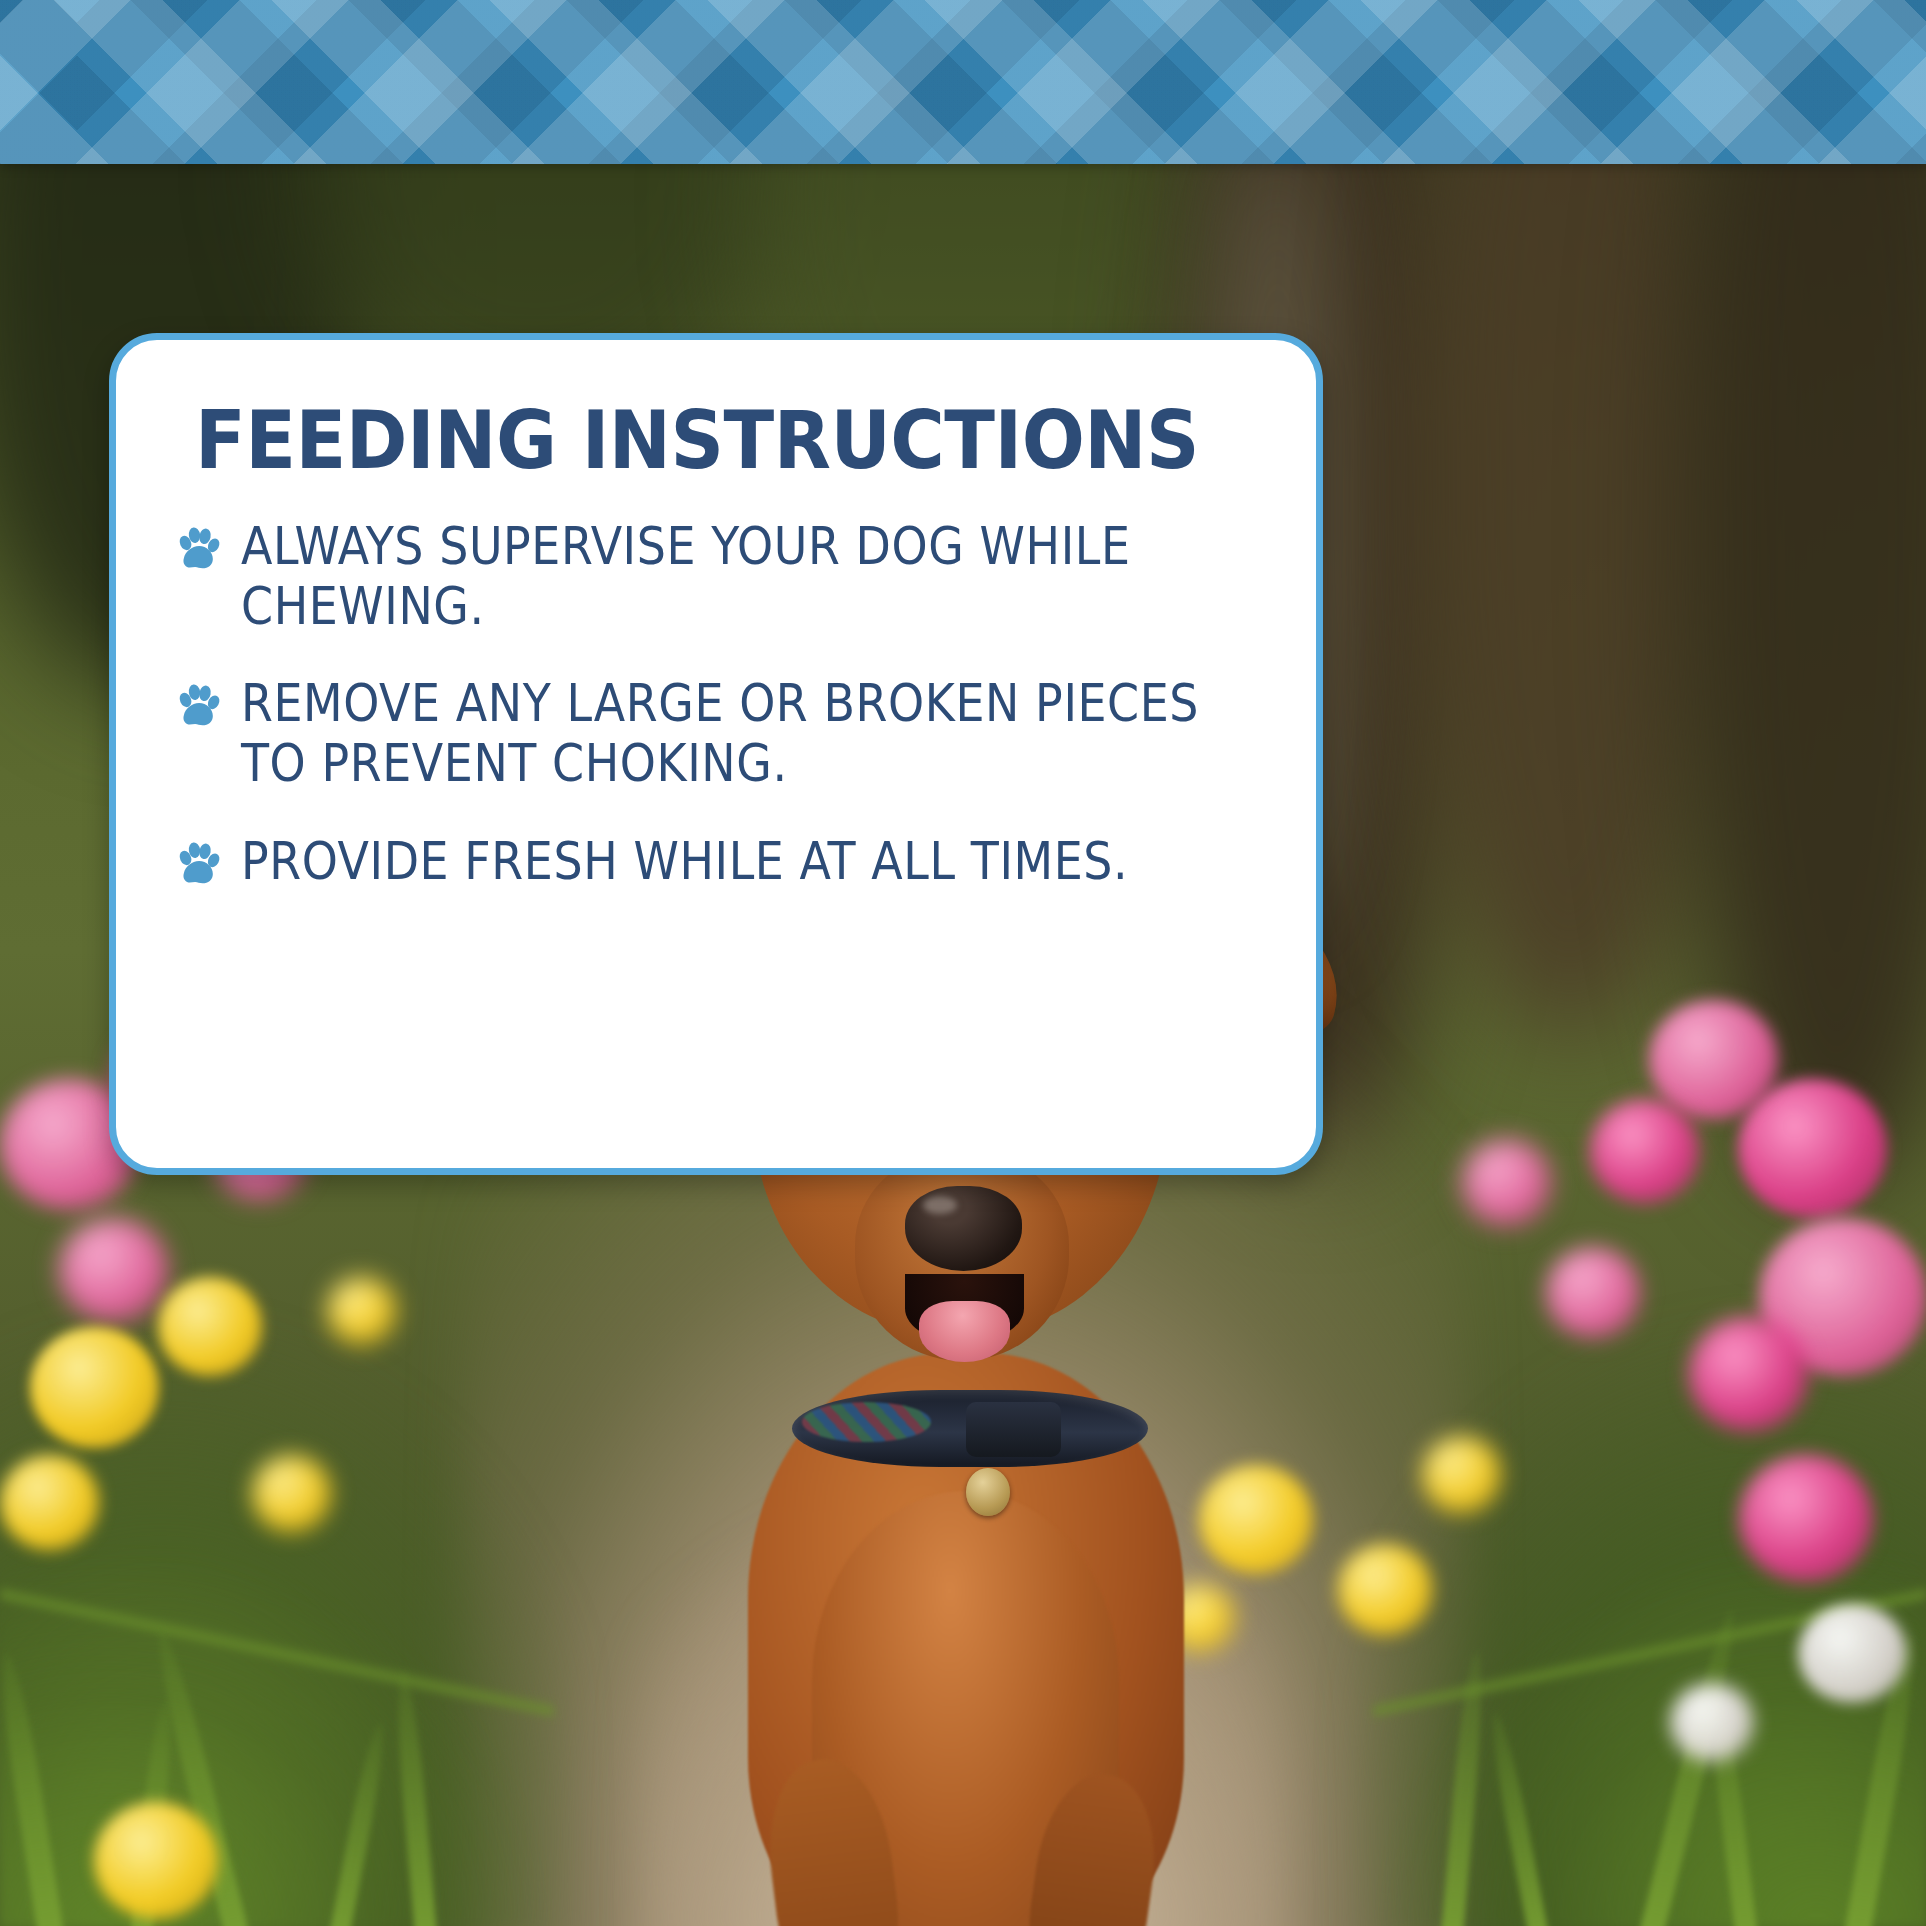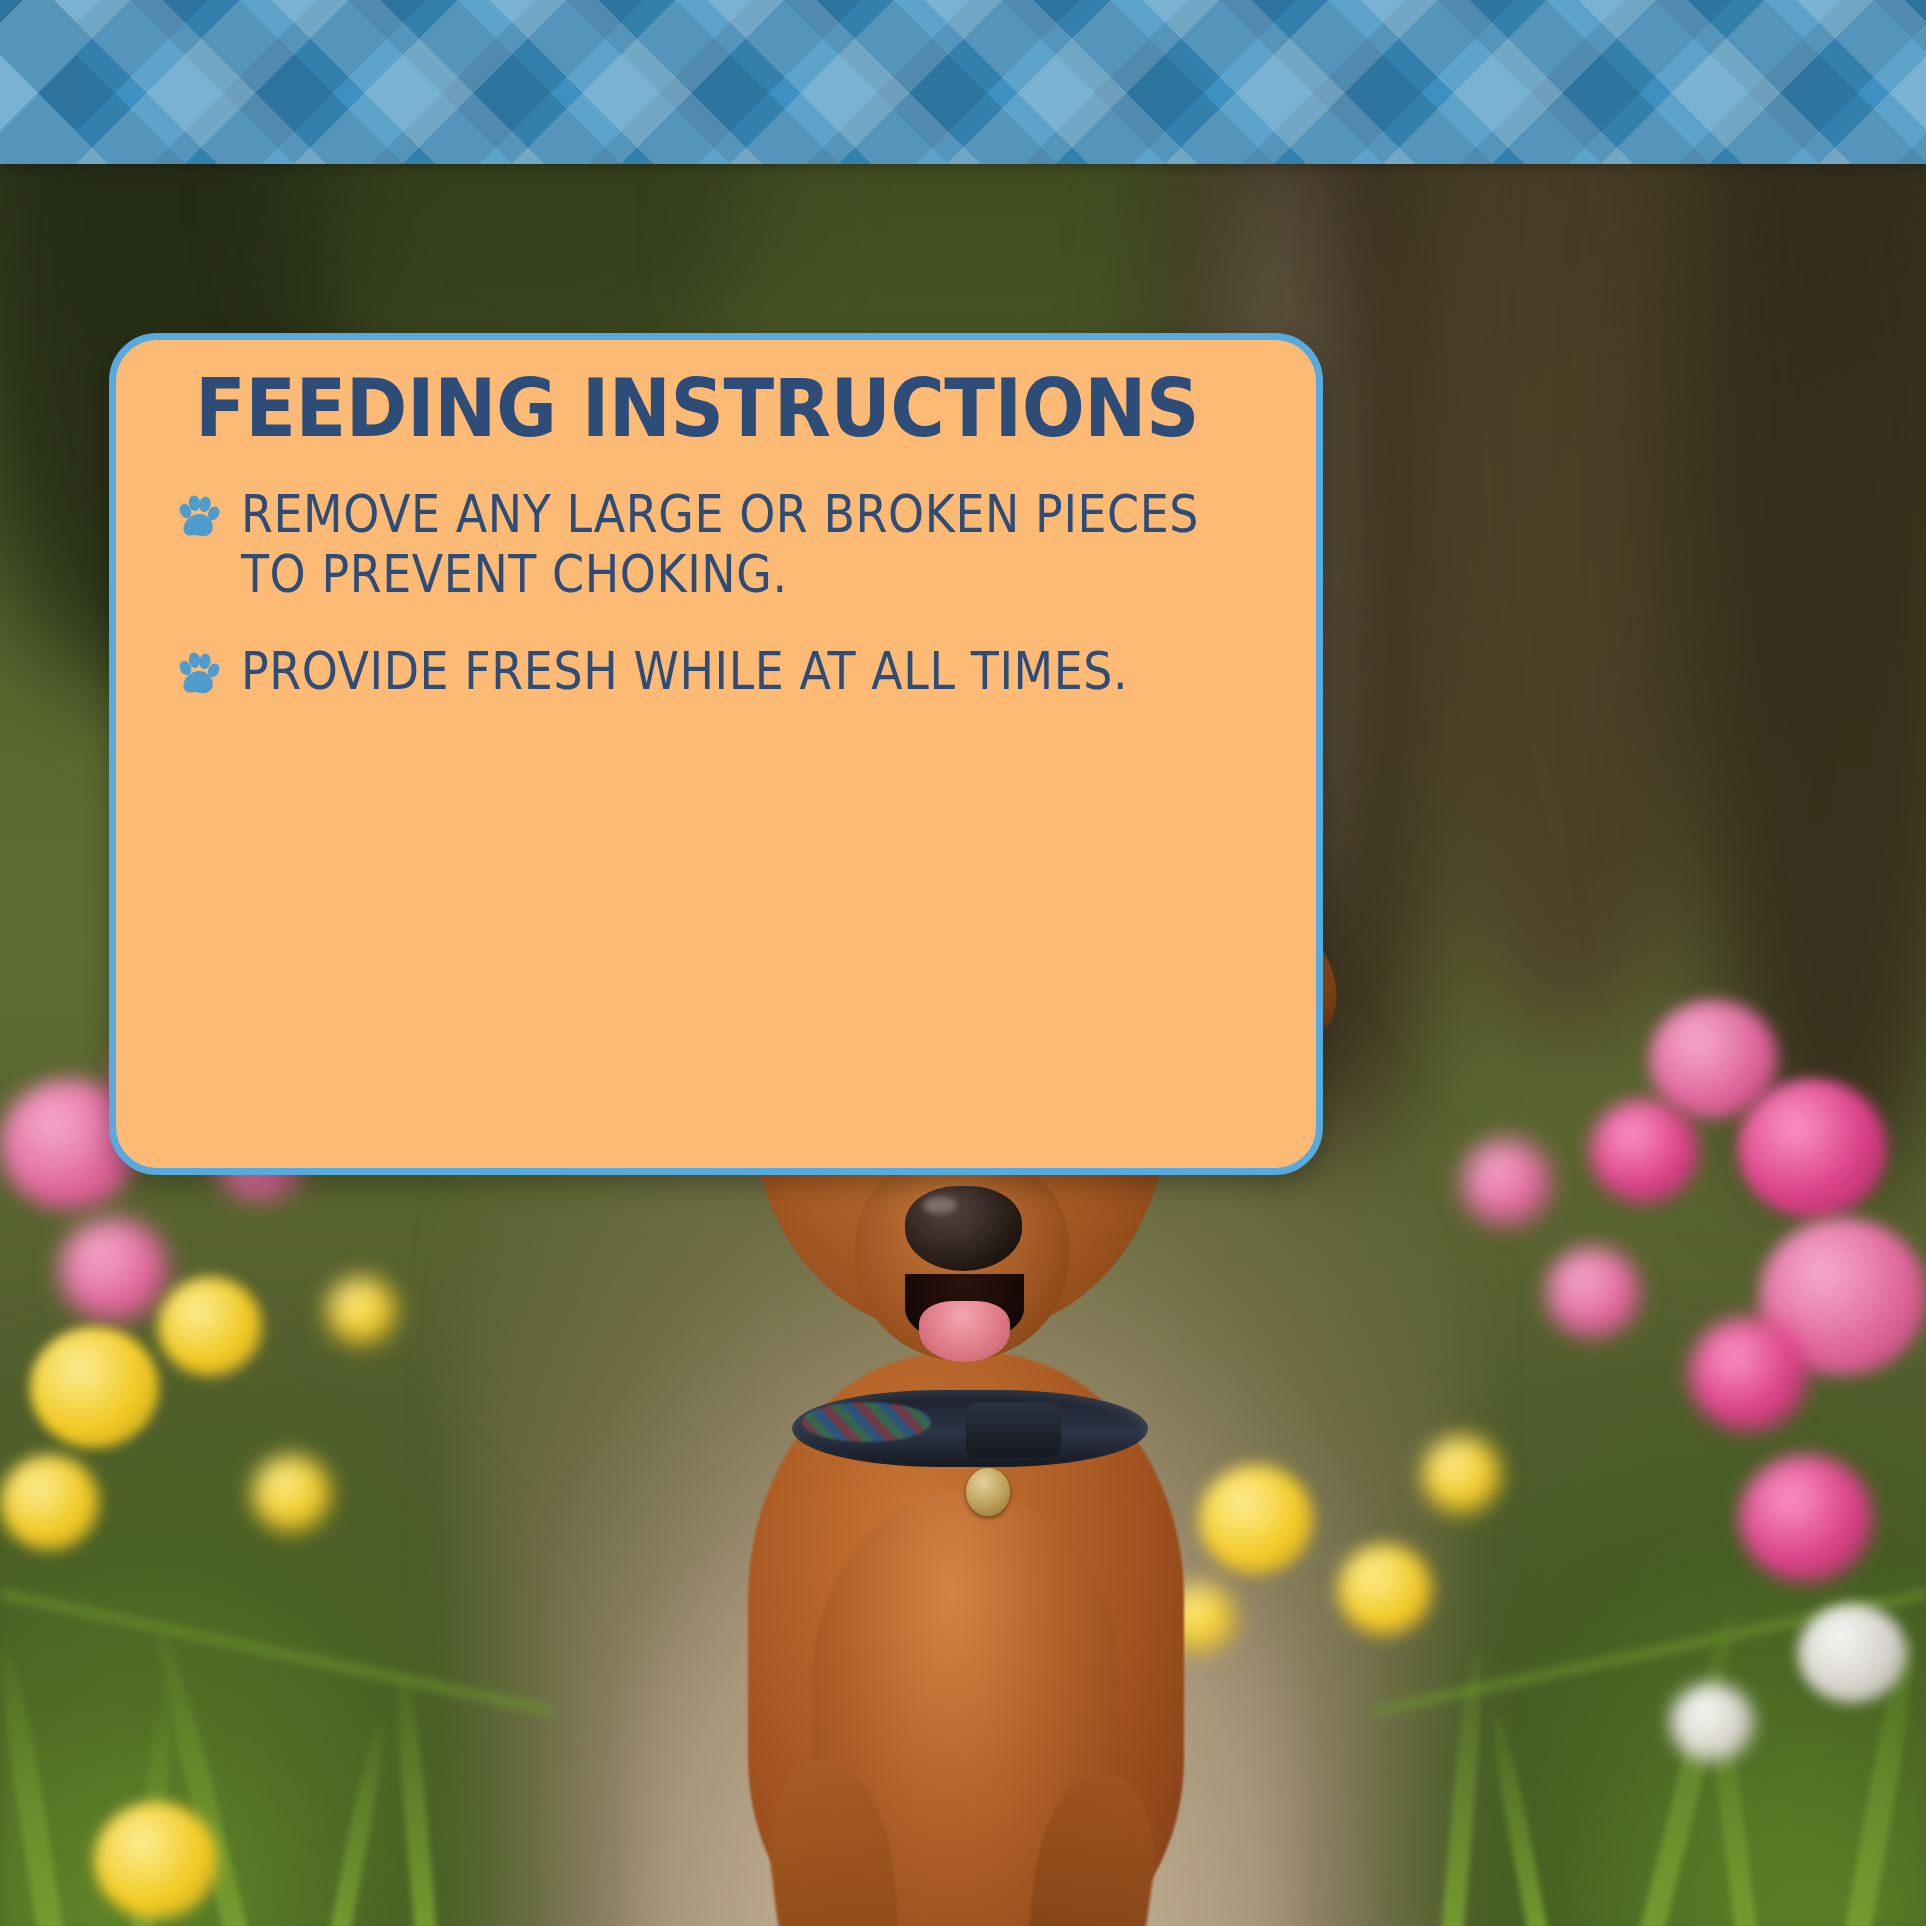--- a/index.html
+++ b/index.html
@@ -100,25 +100,25 @@
          rgba(18,72,108,.22) 0 77px, rgba(0,0,0,0) 77px 154px),
       repeating-linear-gradient(-45deg,
          rgba(18,72,108,.22) 0 77px, rgba(0,0,0,0) 77px 154px);
     background-position:0 0, 0 0, 77px 0, 77px 0;
     box-shadow:0 3px 10px rgba(0,0,0,.25);
   }
 
   
   .card{
     position:absolute;left:109px;top:333px;width:1214px;height:842px;
-    background:#fdba74;
+    background:#ffffff;
     border:7px solid #56aadd;
     border-radius:48px;
     box-shadow:0 10px 26px rgba(0,0,0,.28);
-    padding:28px 57px 10px 57px;
+    padding:60px 57px 10px 57px;
     overflow:hidden;
   }
   .card-title{
     font-family:"DejaVu Sans Condensed","Liberation Sans Narrow","Liberation Sans",sans-serif;
     font-weight:bold;
     font-size:81px;
     line-height:1.0;
     letter-spacing:-0.5px;
     color:#2d4c77;
     margin:0 0 36px 22px;
@@ -281,20 +281,34 @@
   </div>
 
   <div class="plaid"></div>
 
   <div class="card">
 
     <h1 class="card-title">FEEDING INSTRUCTIONS</h1>
 
     <ul class="bullets">
 
+      <li class="bullet">
+        <span class="paw">
+          <svg viewBox="0 0 64 64" aria-hidden="true">
+            <g fill="#4f9ccc">
+              <ellipse cx="16" cy="23" rx="7" ry="9.5" transform="rotate(-24 16 23)"></ellipse>
+              <ellipse cx="27.5" cy="13" rx="7.2" ry="10" transform="rotate(-8 27.5 13)"></ellipse>
+              <ellipse cx="41" cy="14.5" rx="7.2" ry="10" transform="rotate(12 41 14.5)"></ellipse>
+              <ellipse cx="52" cy="26" rx="6.8" ry="9.2" transform="rotate(28 52 26)"></ellipse>
+              <path d="M33.5 27c9.5 0 17.5 7.8 17.5 16.4 0 7.6-6.1 11.9-13.1 11.9-4.1 0-6.3-1.7-9.6-1.7-3.4 0-6.9 2-10.3 0-4.3-2.5-5.4-6.6-4.1-11.2C15.7 34.4 24 27 33.5 27z"></path>
+            </g>
+          </svg>
+        </span>
+        <span class="btxt">ALWAYS SUPERVISE YOUR DOG WHILE CHEWING.</span>
+      </li>
 
       <li class="bullet">
         <span class="paw">
           <svg viewBox="0 0 64 64" aria-hidden="true">
             <g fill="#4f9ccc">
               <ellipse cx="16" cy="23" rx="7" ry="9.5" transform="rotate(-24 16 23)"></ellipse>
               <ellipse cx="27.5" cy="13" rx="7.2" ry="10" transform="rotate(-8 27.5 13)"></ellipse>
               <ellipse cx="41" cy="14.5" rx="7.2" ry="10" transform="rotate(12 41 14.5)"></ellipse>
               <ellipse cx="52" cy="26" rx="6.8" ry="9.2" transform="rotate(28 52 26)"></ellipse>
               <path d="M33.5 27c9.5 0 17.5 7.8 17.5 16.4 0 7.6-6.1 11.9-13.1 11.9-4.1 0-6.3-1.7-9.6-1.7-3.4 0-6.9 2-10.3 0-4.3-2.5-5.4-6.6-4.1-11.2C15.7 34.4 24 27 33.5 27z"></path>

